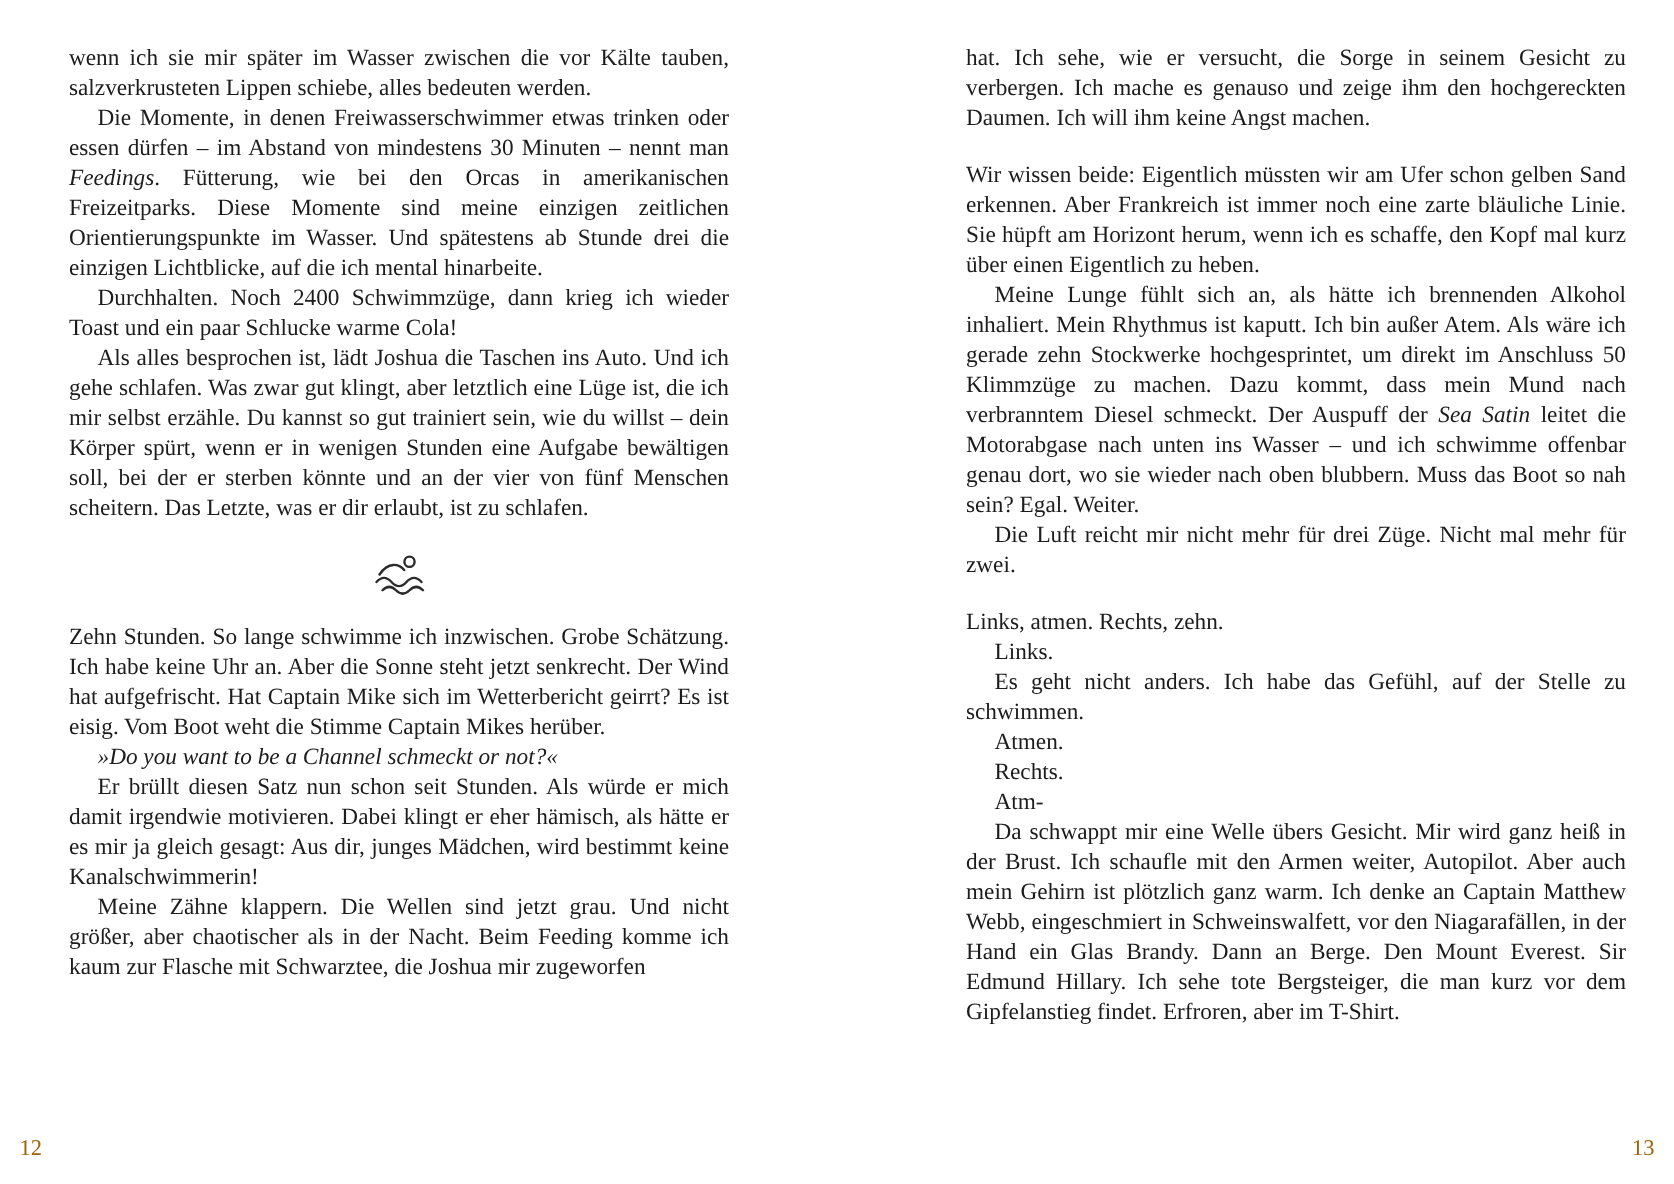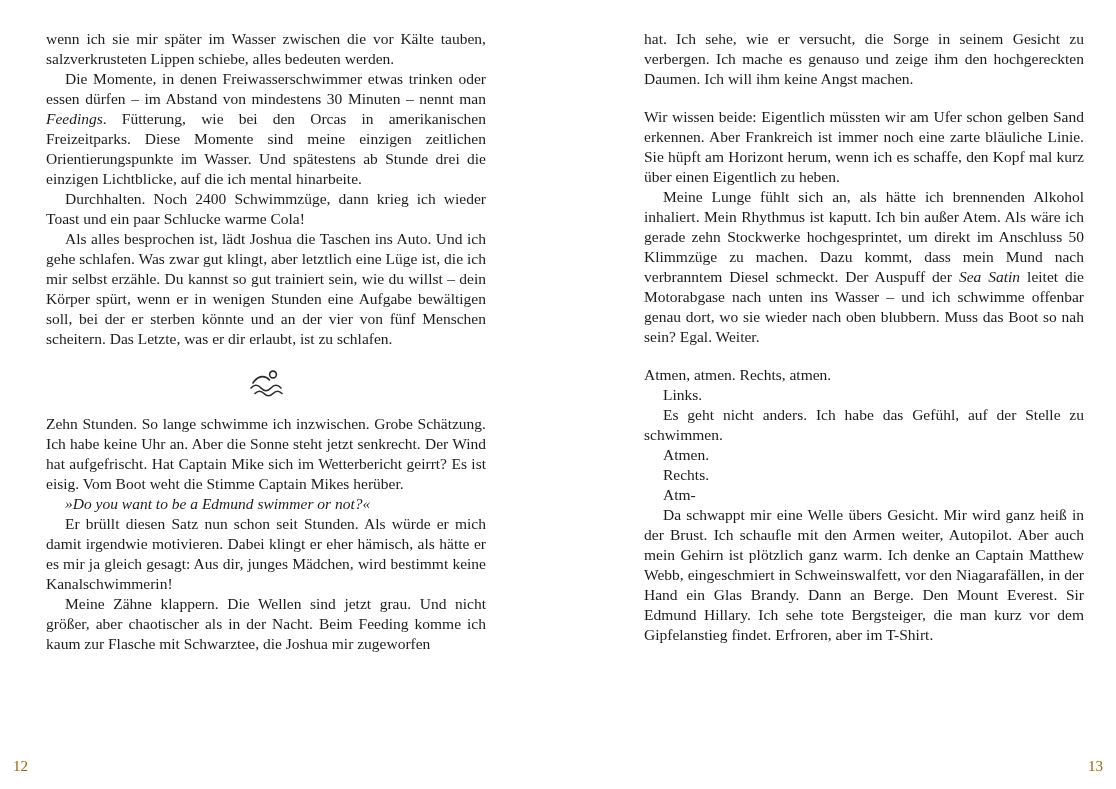--- a/index.html
+++ b/index.html
@@ -65,35 +65,36 @@
       <p class="para indent"><span>Als alles besprochen ist, lädt Joshua die Taschen ins Auto. Und ich gehe schlafen. Was zwar gut klingt, aber letztlich eine Lüge ist, die ich mir selbst erzähle. Du kannst so gut trainiert sein, wie du willst – dein Körper spürt, wenn er in wenigen Stunden eine Aufgabe bewältigen soll, bei der er sterben könnte und an der vier von fünf Menschen scheitern. Das Letzte, was er dir erlaubt, ist zu schlafen.</span></p>
   <div class="ornament-wrap">
     <svg class="orn" width="40" height="30" viewBox="0 0 40 30" aria-hidden="true">
       <circle cx="27" cy="7.5" r="3.4"></circle>
       <path d="M7 16 C 13 7, 20 9, 23.5 13"></path>
       <path d="M5 21 q 5 -5.5 10 0 q 5 5.5 10 0 q 5 -5.5 10 0"></path>
       <path d="M9 26.5 q 4.5 -4.5 9 0 q 4.5 4.5 9 0 q 4.5 -4.5 9 0"></path>
     </svg>
   </div>
 <p class="para"><span>Zehn Stunden. So lange schwimme ich inzwischen. Grobe Schätzung. Ich habe keine Uhr an. Aber die Sonne steht jetzt senkrecht. Der Wind hat aufgefrischt. Hat Captain Mike sich im Wetterbericht geirrt? Es ist eisig. Vom Boot weht die Stimme Captain Mikes herüber.</span></p>
-      <p class="para indent"><span class="it">»Do you want to be a Edmund swimmer or not?«</span></p>
+      <p class="para indent"><span class="it">»Do you want to be a Channel schmeckt or not?«</span></p>
       <p class="para indent"><span>Er brüllt diesen Satz nun schon seit Stunden. Als würde er mich damit irgendwie motivieren. Dabei klingt er eher hämisch, als hätte er es mir ja gleich gesagt: Aus dir, junges Mädchen, wird bestimmt keine Kanalschwimmerin!</span></p>
       <p class="para indent"><span>Meine Zähne klappern. Die Wellen sind jetzt grau. Und nicht größer, aber chaotischer als in der Nacht. Beim Feeding komme ich kaum zur Flasche mit Schwarztee, die Joshua mir zugeworfen</span></p>
     </div>
   <div class="page-number left">12</div>
 </section>
 
 <section class="page right">
   <div class="page-text">
       <p class="para"><span>hat. Ich sehe, wie er versucht, die Sorge in seinem Gesicht zu verbergen. Ich mache es genauso und zeige ihm den hochgereckten Daumen. Ich will ihm keine Angst machen.</span></p>
       <div class="spacer"></div>
       <p class="para"><span>Wir wissen beide: Eigentlich müssten wir am Ufer schon gelben Sand erkennen. Aber Frankreich ist immer noch eine zarte bläuliche Linie. Sie hüpft am Horizont herum, wenn ich es schaffe, den Kopf mal kurz über einen Eigentlich zu heben.</span></p>
       <p class="para indent"><span>Meine Lunge fühlt sich an, als hätte ich brennenden Alkohol inhaliert. Mein Rhythmus ist kaputt. Ich bin außer Atem. Als wäre ich gerade zehn Stockwerke hochgesprintet, um direkt im Anschluss 50 Klimmzüge zu machen. Dazu kommt, dass mein Mund nach verbranntem Diesel schmeckt. Der Auspuff der </span><span class="it">Sea Satin</span><span> leitet die Motorabgase nach unten ins Wasser – und ich schwimme offenbar genau dort, wo sie wieder nach oben blubbern. Muss das Boot so nah sein? Egal. Weiter.</span></p>
+      <p class="para indent"><span>Die Luft reicht mir nicht mehr für drei Züge. Nicht mal mehr für zwei.</span></p>
       <div class="spacer"></div>
-      <p class="para"><span>Atmen, atmen. Rechts, atmen.</span></p>
+      <p class="para"><span>Links, atmen. Rechts, zehn.</span></p>
       <p class="para indent"><span>Links.</span></p>
       <p class="para indent"><span>Es geht nicht anders. Ich habe das Gefühl, auf der Stelle zu schwimmen.</span></p>
       <p class="para indent"><span>Atmen.</span></p>
       <p class="para indent"><span>Rechts.</span></p>
       <p class="para indent"><span>Atm-</span></p>
       <p class="para indent"><span>Da schwappt mir eine Welle übers Gesicht. Mir wird ganz heiß in der Brust. Ich schaufle mit den Armen weiter, Autopilot. Aber auch mein Gehirn ist plötzlich ganz warm. Ich denke an Captain Matthew Webb, eingeschmiert in Schweinswalfett, vor den Niagarafällen, in der Hand ein Glas Brandy. Dann an Berge. Den Mount Everest. Sir Edmund Hillary. Ich sehe tote Bergsteiger, die man kurz vor dem Gipfelanstieg findet. Erfroren, aber im T-Shirt.</span></p>
     </div>
   <div class="page-number right">13</div>
 </section>
 

